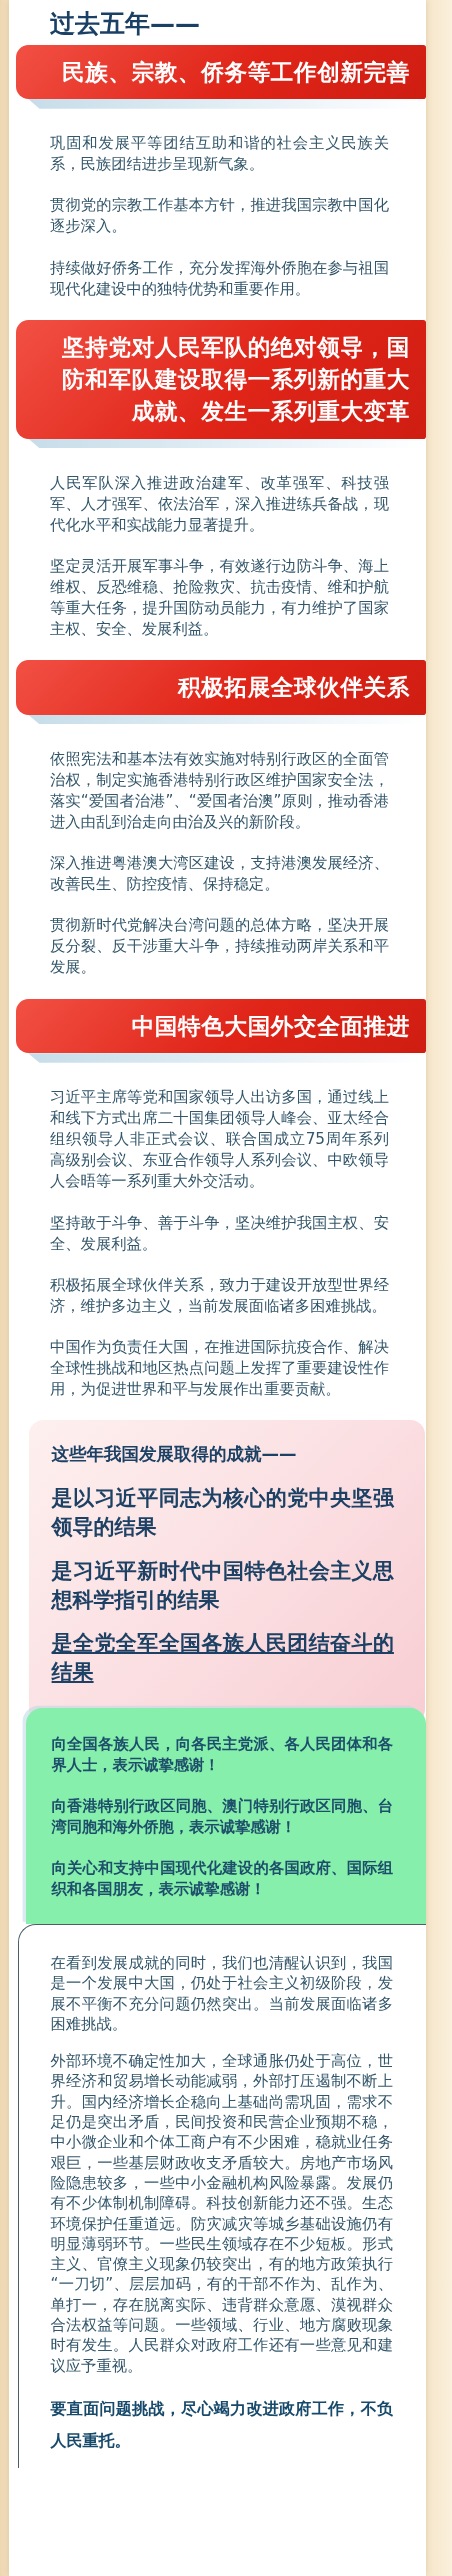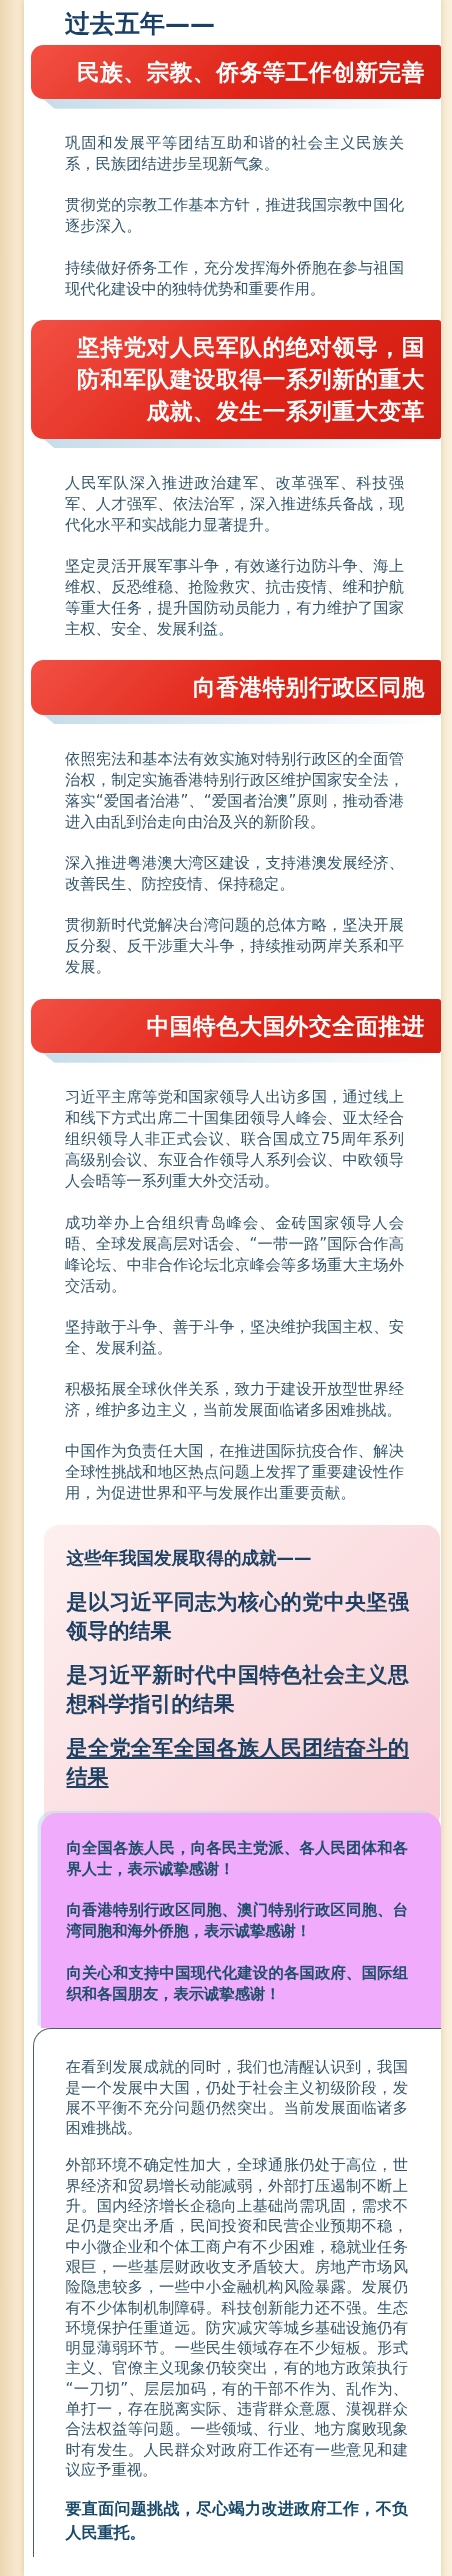--- a/index.html
+++ b/index.html
@@ -9,21 +9,21 @@
   }
   .page{
     position:relative;
     width:452px;
     height:2576px;
     overflow:hidden;
     background:linear-gradient(90deg,#eed6b2 0px,#f7e8cd 17px,#f7e8cd 431px,#faf0dc 452px);
   }
   .main-card{
     position:absolute;
-    left:24px; top:0;
+    left:9px; top:0;
     width:417px; height:2576px;
     background:#ffffff;
     box-shadow:0 0 5.7px rgba(150,120,60,.25);
   }
   .page-title{
     font-size:25px;
     line-height:32px;
     font-weight:700;
     color:#1b4065;
     margin:0 37px 0 41px;
@@ -76,21 +76,21 @@
     font-size:21px;
     line-height:29px;
     font-weight:700;
     color:#1c4164;
     margin:0 0 14.7px 0;
     text-align:justify;
   }
   .pink-item:last-child{margin-bottom:0;text-decoration:underline;}
   .thanks-card{
     position:relative;
-    background:#f0abfc;
+    background:#86efac;
     margin:-16px 0 0 17px;
     border-radius:16px 16px 0 0;
     padding:25.4px 33px 3.4px 25.4px;
     box-shadow:-3.4px -2.3px 0 rgba(190,215,230,.55);
   }
   .thanks-p{
     font-size:15.3px;
     line-height:21px;
     font-weight:700;
     color:#1d4f6b;
@@ -103,21 +103,21 @@
     border-left:1.1px solid #4e5e69;
     border-radius:18px 0 0 0;
     padding:28px 33px 11.3px 32px;
   }
   .challenge-card .body-p{
     margin:0 0 17px 0;
     line-height:20.3px;
   }
   .emphasis-p{
     font-size:16px;
-    line-height:24px;
+    line-height:32px;
     font-weight:700;
     color:#17496b;
     margin:3.4px 0 0 0;
     text-align:justify;
   }
 </style>
 </head>
 <body>
 
 <div class="page">
@@ -127,28 +127,27 @@
 
     <div class="banner first">民族、宗教、侨务等工作创新完善</div>
     <p class="body-p">巩固和发展平等团结互助和谐的社会主义民族关系，民族团结进步呈现新气象。</p>
     <p class="body-p">贯彻党的宗教工作基本方针，推进我国宗教中国化逐步深入。</p>
     <p class="body-p">持续做好侨务工作，充分发挥海外侨胞在参与祖国现代化建设中的独特优势和重要作用。</p>
 
     <div class="banner">坚持党对人民军队的绝对领导，国防和军队建设取得一系列新的重大成就、发生一系列重大变革</div>
     <p class="body-p">人民军队深入推进政治建军、改革强军、科技强军、人才强军、依法治军，深入推进练兵备战，现代化水平和实战能力显著提升。</p>
     <p class="body-p">坚定灵活开展军事斗争，有效遂行边防斗争、海上维权、反恐维稳、抢险救灾、抗击疫情、维和护航等重大任务，提升国防动员能力，有力维护了国家主权、安全、发展利益。</p>
 
-    <div class="banner">向香港特别行政区同胞</div>
+    <div class="banner">积极拓展全球伙伴关系</div>
     <p class="body-p">依照宪法和基本法有效实施对特别行政区的全面管治权，制定实施香港特别行政区维护国家安全法，落实“爱国者治港”、“爱国者治澳”原则，推动香港进入由乱到治走向由治及兴的新阶段。</p>
     <p class="body-p">深入推进粤港澳大湾区建设，支持港澳发展经济、改善民生、防控疫情、保持稳定。</p>
     <p class="body-p">贯彻新时代党解决台湾问题的总体方略，坚决开展反分裂、反干涉重大斗争，持续推动两岸关系和平发展。</p>
 
     <div class="banner">中国特色大国外交全面推进</div>
     <p class="body-p">习近平主席等党和国家领导人出访多国，通过线上和线下方式出席二十国集团领导人峰会、亚太经合组织领导人非正式会议、联合国成立75周年系列高级别会议、东亚合作领导人系列会议、中欧领导人会晤等一系列重大外交活动。</p>
-    <p class="body-p">成功举办上合组织青岛峰会、金砖国家领导人会晤、全球发展高层对话会、“一带一路”国际合作高峰论坛、中非合作论坛北京峰会等多场重大主场外交活动。</p>
     <p class="body-p">坚持敢于斗争、善于斗争，坚决维护我国主权、安全、发展利益。</p>
     <p class="body-p">积极拓展全球伙伴关系，致力于建设开放型世界经济，维护多边主义，当前发展面临诸多困难挑战。</p>
     <p class="body-p">中国作为负责任大国，在推进国际抗疫合作、解决全球性挑战和地区热点问题上发挥了重要建设性作用，为促进世界和平与发展作出重要贡献。</p>
 
     <div class="pink-card">
       <div class="pink-title">这些年我国发展取得的成就——</div>
       <p class="pink-item">是以习近平同志为核心的党中央坚强领导的结果</p>
       <p class="pink-item">是习近平新时代中国特色社会主义思想科学指引的结果</p>
       <p class="pink-item">是全党全军全国各族人民团结奋斗的结果</p>
     </div>

